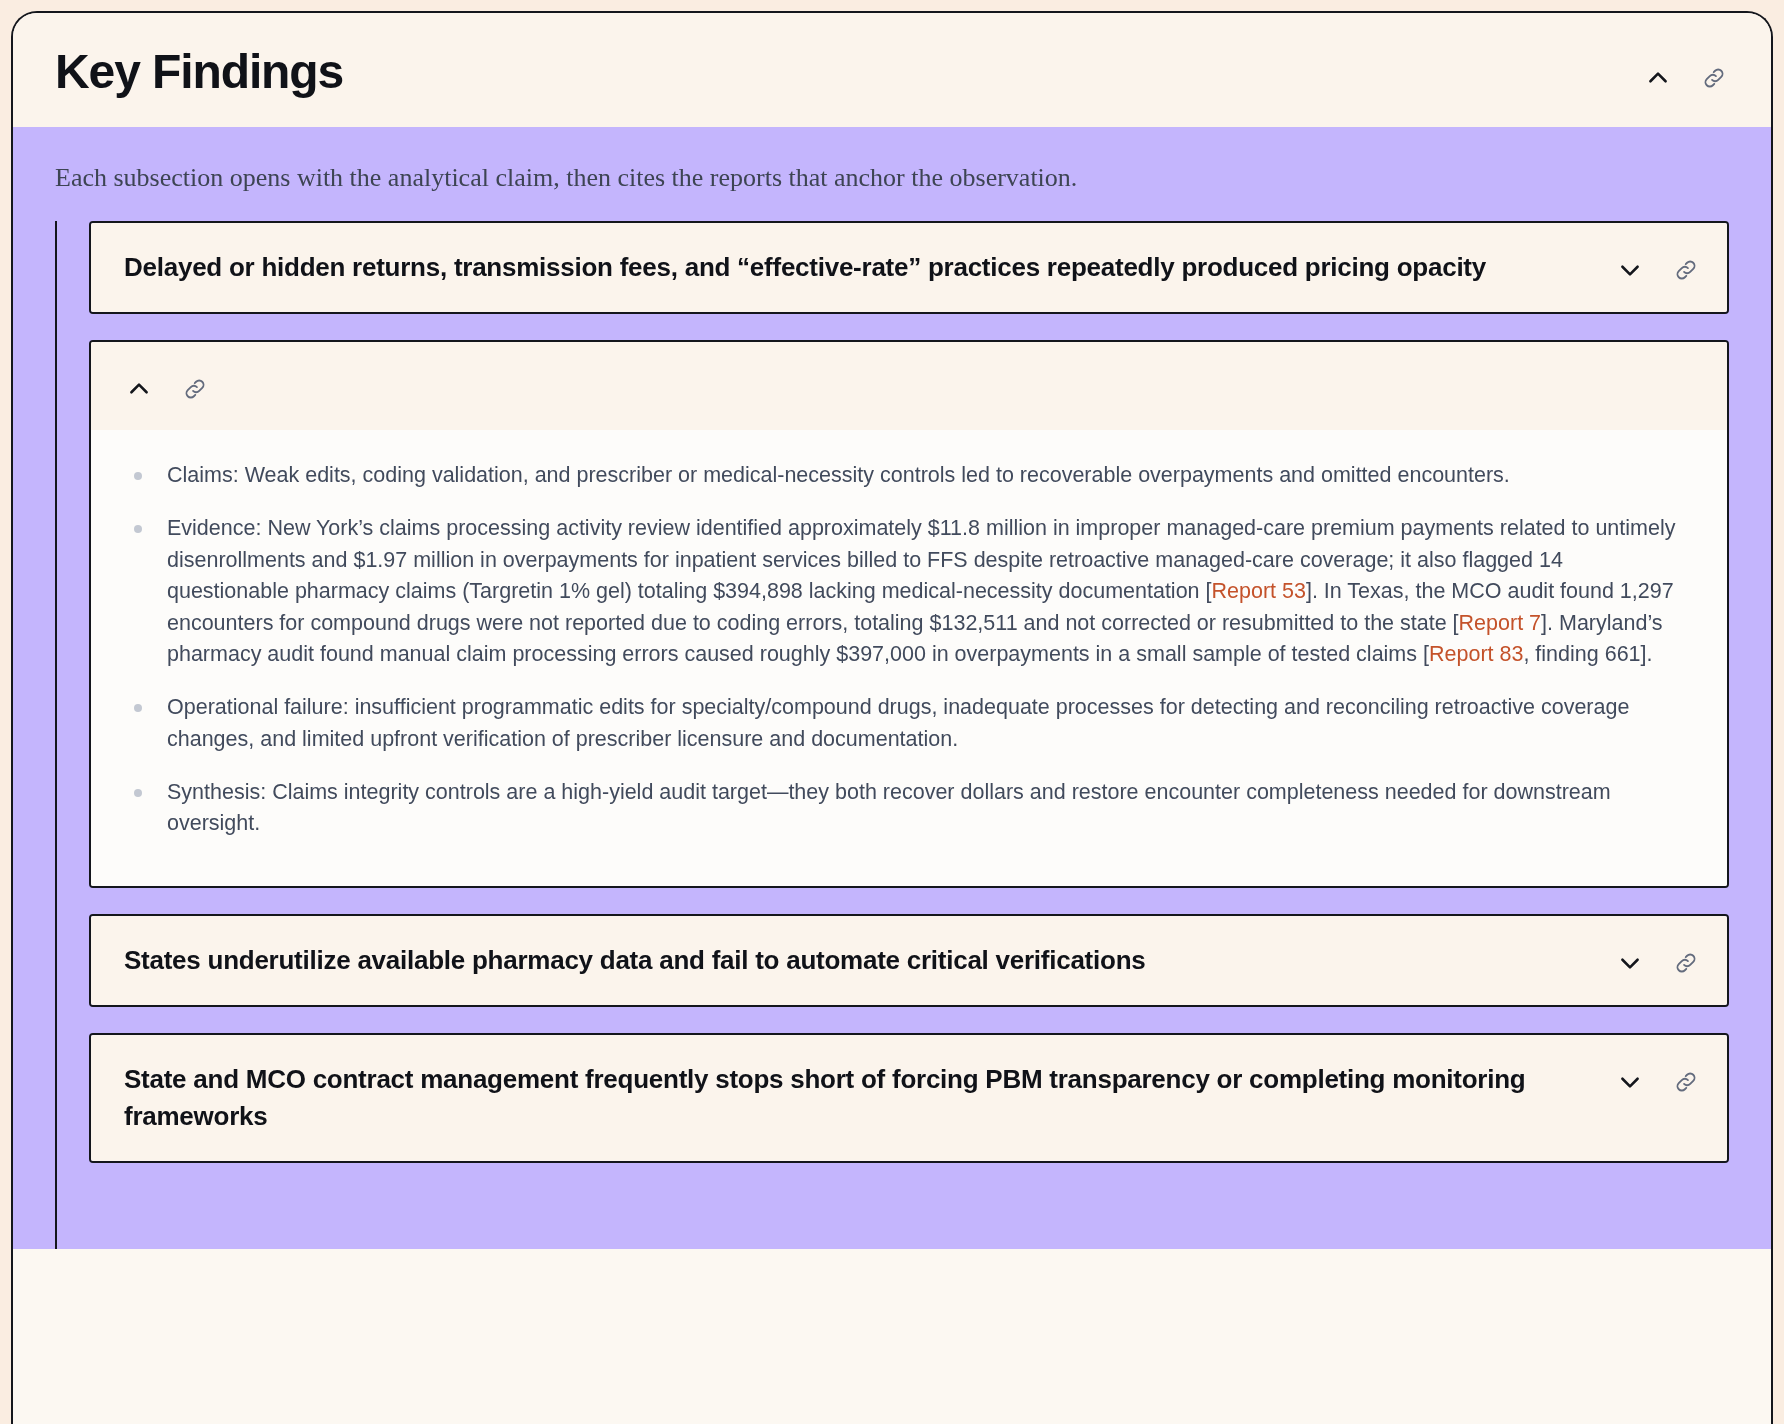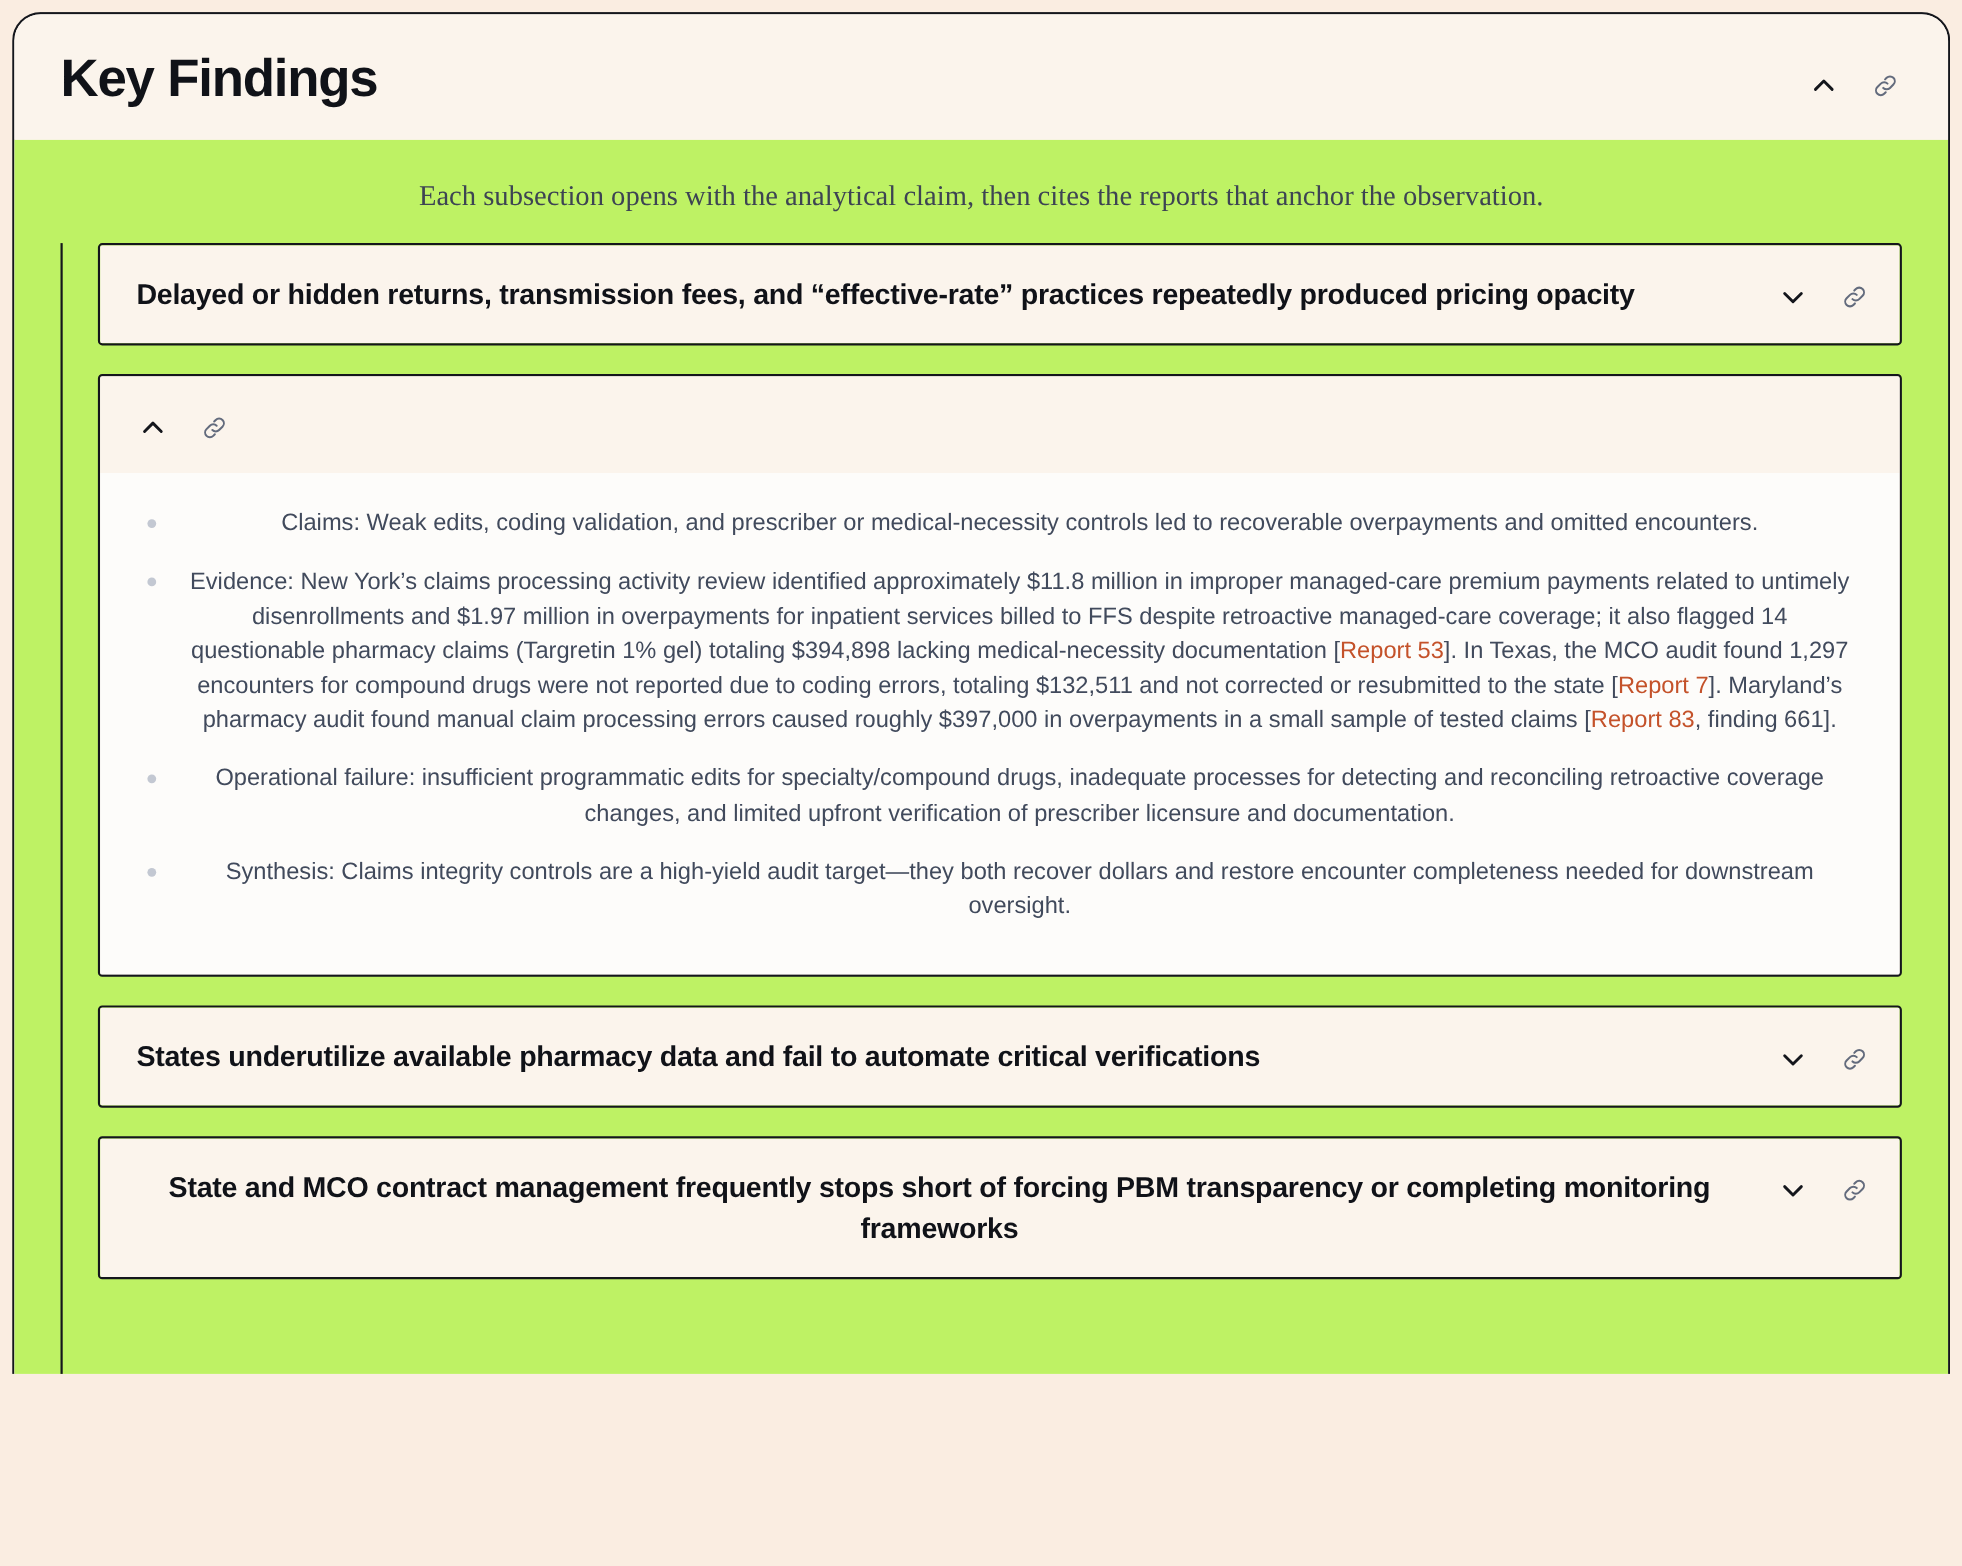--- a/index.html
+++ b/index.html
@@ -14,21 +14,21 @@
     font-family: "Liberation Sans", sans-serif;
     overflow: hidden;
   }
 
   
   .page {
     position: absolute;
     left: 11px;
     top: 11px;
     width: 1762px;
-    height: 1238px;
+    height: 1413px;
     background: #FCF8F2;
     border: 2px solid #14161C;
     border-top-left-radius: 26px;
     border-top-right-radius: 26px;
     border-bottom: none;
     overflow: hidden;
   }
 
   
   .card-header {
@@ -66,23 +66,22 @@
   }
   .chev { width: 26px; height: 26px; }
   .chev path { stroke: #14161C; stroke-width: 2.4; fill: none;
                stroke-linecap: round; stroke-linejoin: round; }
   .lnk { width: 26px; height: 26px; }
   .lnk path { stroke: #636B7D; stroke-width: 1.7; fill: none;
               stroke-linecap: round; stroke-linejoin: round; }
 
   
   .card-body {
-    background: #bef264;
+    background: #c4b5fd;
     padding: 0 0 0 0;
-    text-align: center;
   }
   .subtitle {
     font-family: "Liberation Serif", serif;
     font-size: 26px;
     color: #3D4453;
     padding: 34px 42px 26px 42px;
     line-height: 1.3;
   }
 
   

